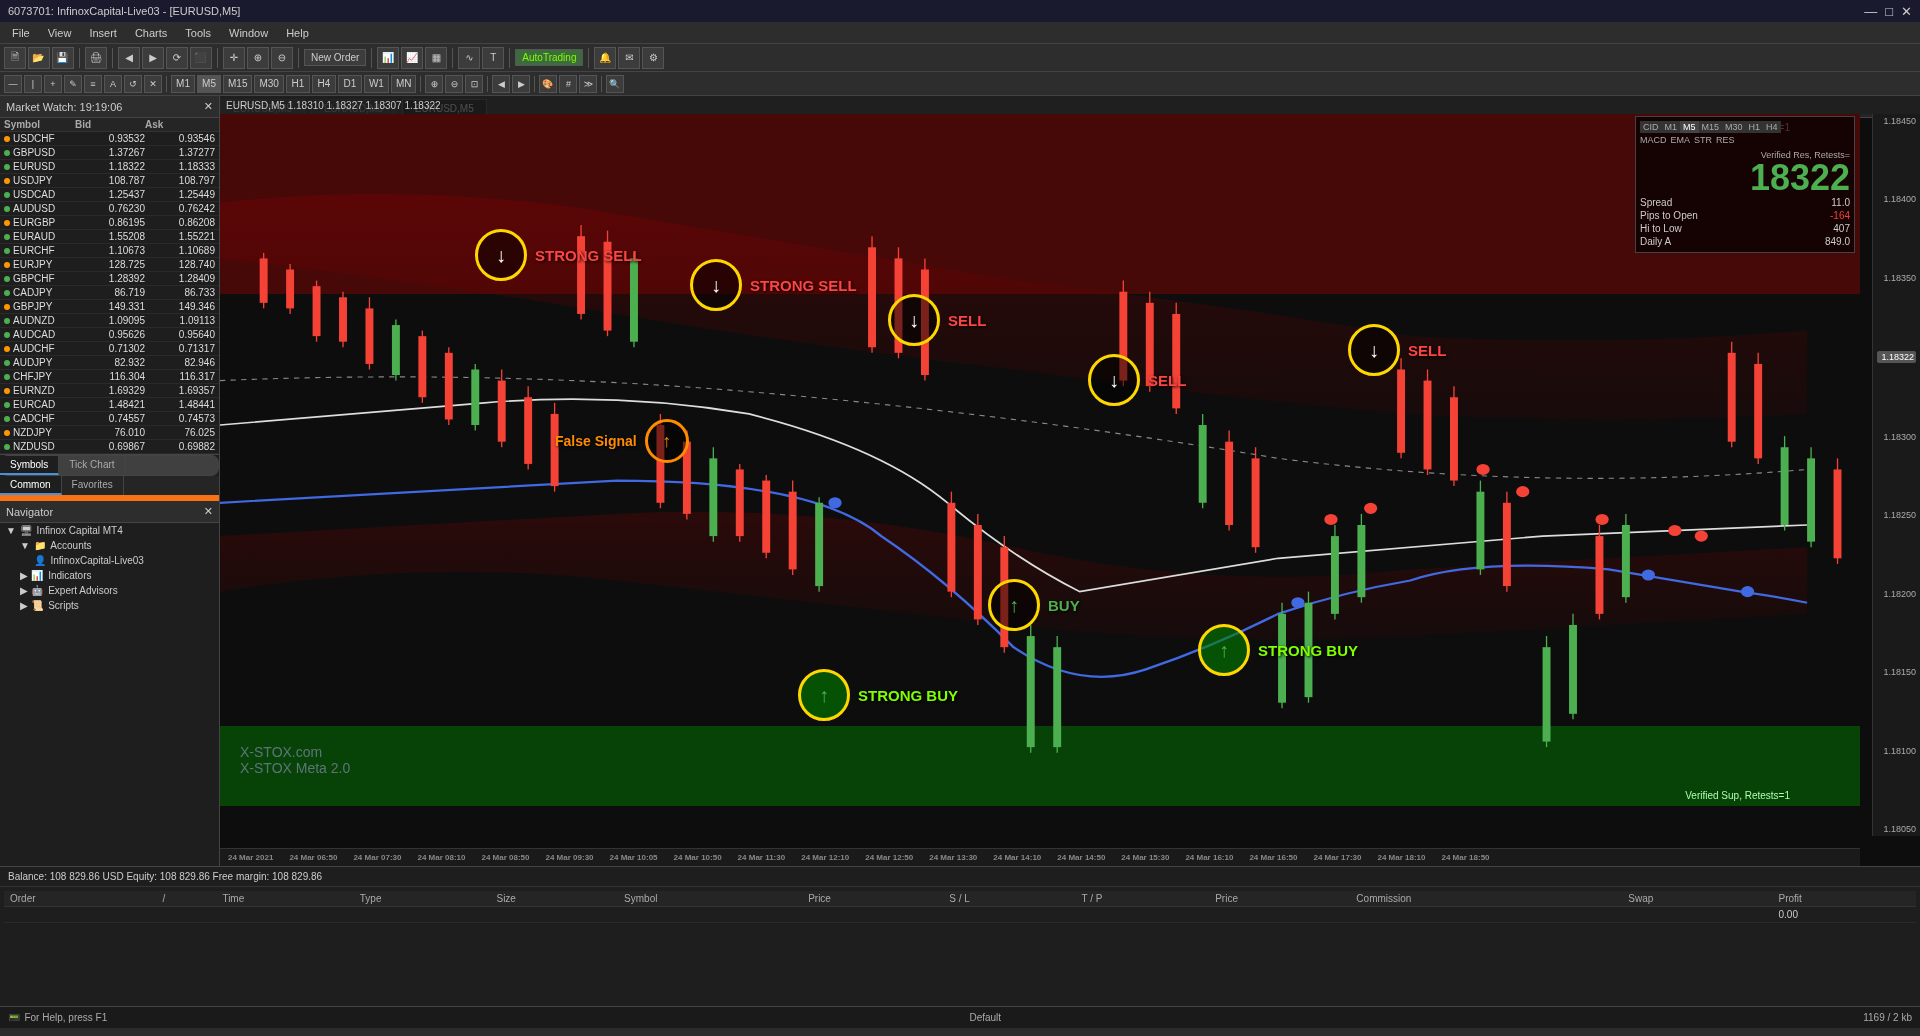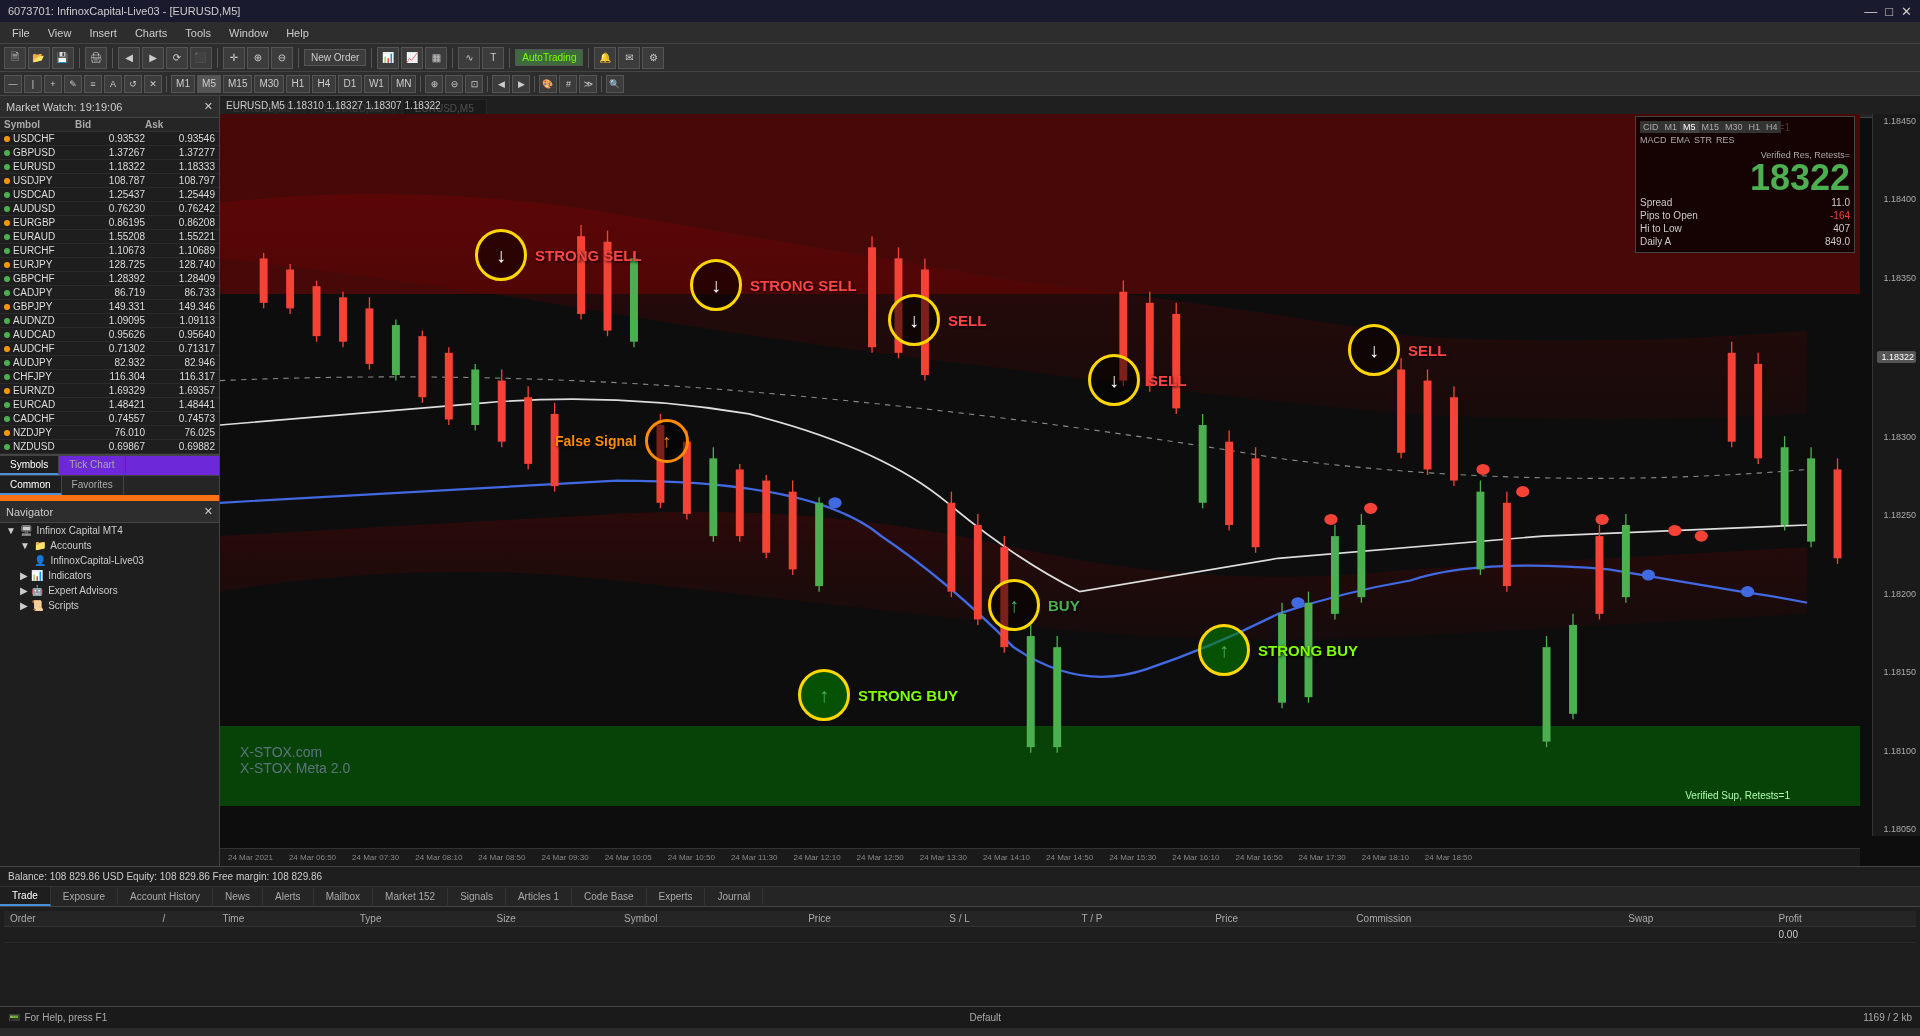--- a/index.html
+++ b/index.html
@@ -76,21 +76,21 @@
       cursor: pointer;
     }
     .mw-row .symbol { color: #ddd; display: flex; align-items: center; gap: 3px; }
     .mw-row .bid { color: #ddd; text-align: right; }
     .mw-row .ask { color: #ddd; text-align: right; }
     .dot { width: 6px; height: 6px; border-radius: 50%; background: #4caf50; display: inline-block; }
     .dot-orange { background: #ff9800; }
 
     
     #market-tabs {
-      display: flex; background: #6d28d9; border-top: 1px solid #444; border-bottom: 1px solid #444;
+      display: flex; background: #404040; border-top: 1px solid #444; border-bottom: 1px solid #444; border-radius: 8px;
     }
     .market-tab {
       padding: 3px 10px; font-size: 10px; cursor: pointer; color: #aaa; border-right: 1px solid #444;
     }
     .market-tab.active { background: #1e1e1e; color: #fff; border-bottom: 2px solid #4a90d9; }
 
     
     #navigator {
       flex: 1; overflow-y: auto; background: #1e1e1e;
     }
@@ -141,21 +141,21 @@
       display: flex; flex-direction: column; justify-content: space-between;
       padding: 2px 4px; font-size: 9px; color: #aaa;
     }
     .price-label { text-align: right; }
     .price-label.current { background: #555; color: #fff; padding: 1px 2px; border-radius: 2px; }
 
     
     #time-scale {
       position: absolute; bottom: 0; left: 0; right: 60px; height: 18px;
       background: #1a1a1a; border-top: 1px solid #333; z-index: 5;
-      display: flex; align-items: center; overflow: hidden;
+      display: flex; align-items: center; overflow: hidden; font-weight: bold;
     }
     .time-label { font-size: 8px; color: #888; white-space: nowrap; padding: 0 8px; }
 
     
     #info-panel {
       position: absolute; top: 20px; right: 65px; width: 220px; z-index: 10;
       background: rgba(0,0,0,0.7); border: 1px solid #444; font-size: 10px; padding: 4px;
     }
     .info-row { display: flex; justify-content: space-between; padding: 1px 0; }
     .info-val-red { color: #f44336; }
@@ -870,34 +870,20 @@
     </div>
   </div>
 </div>
 
 <div id="terminal">
 
   <div id="balance-bar">
     <span>Balance: 108 829.86 USD  Equity: 108 829.86  Free margin: 108 829.86</span>
   </div>
 
-  <div id="terminal-tabs">
-    <div class="term-tab active">Trade</div>
-    <div class="term-tab">Exposure</div>
-    <div class="term-tab">Account History</div>
-    <div class="term-tab">News</div>
-    <div class="term-tab">Alerts</div>
-    <div class="term-tab">Mailbox</div>
-    <div class="term-tab">Market 152</div>
-    <div class="term-tab">Signals</div>
-    <div class="term-tab">Articles 1</div>
-    <div class="term-tab">Code Base</div>
-    <div class="term-tab">Experts</div>
-    <div class="term-tab">Journal</div>
-  </div>
 
   <div id="terminal-content">
     <table id="trade-table">
       <thead>
         <tr>
           <th>Order</th>
           <th>/</th>
           <th>Time</th>
           <th>Type</th>
           <th>Size</th>

